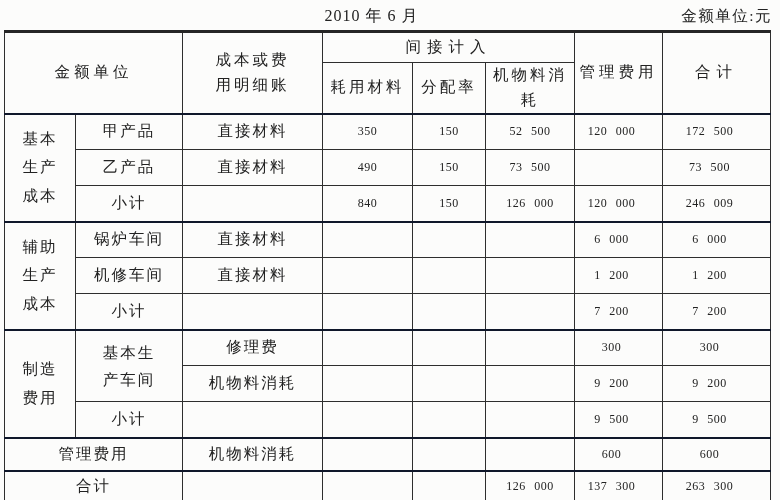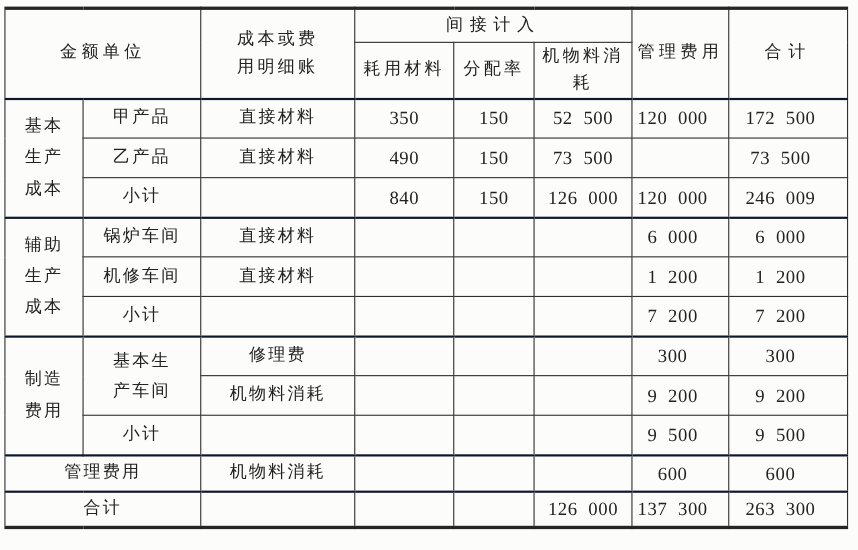--- a/index.html
+++ b/index.html
@@ -40,28 +40,32 @@
   }
   thead tr.h1{height:31px;}
   thead tr.h2{height:36px;}
   tbody tr{height:36px;}
   tbody tr.short{height:33px;}
   tr.sec td{border-top:2px solid #0f172a;}
   th{letter-spacing:4px;}
   th.ls-wide{letter-spacing:6px;margin-top:28px;}
   .grp{letter-spacing:2px;line-height:1.85;}
   .lbl{letter-spacing:2px;}
-  .num{word-spacing:5px;font-size:17px;letter-spacing:0.5px;}
+  .num{word-spacing:5px;font-size:12px;letter-spacing:0.5px;}
   td.r{text-align:center;padding-right:14px;}
 </style>
 </head>
 <body>
 
 <div class="page">
 
+  <div class="topbar">
+    <div class="date-title">2010 年 6 月</div>
+    <div class="unit-label">金额单位:元</div>
+  </div>
 
   <table>
     <colgroup>
       <col style="width:71px">
         <col style="width:107px">
         <col style="width:140px">
       <col style="width:90px">
         <col style="width:73px">
         <col style="width:89px">
       <col style="width:88px">

